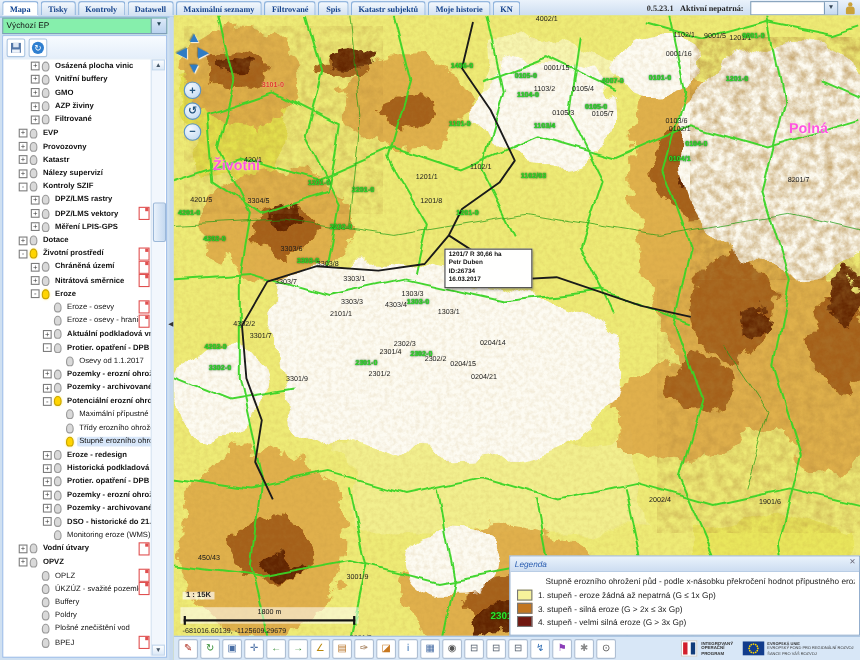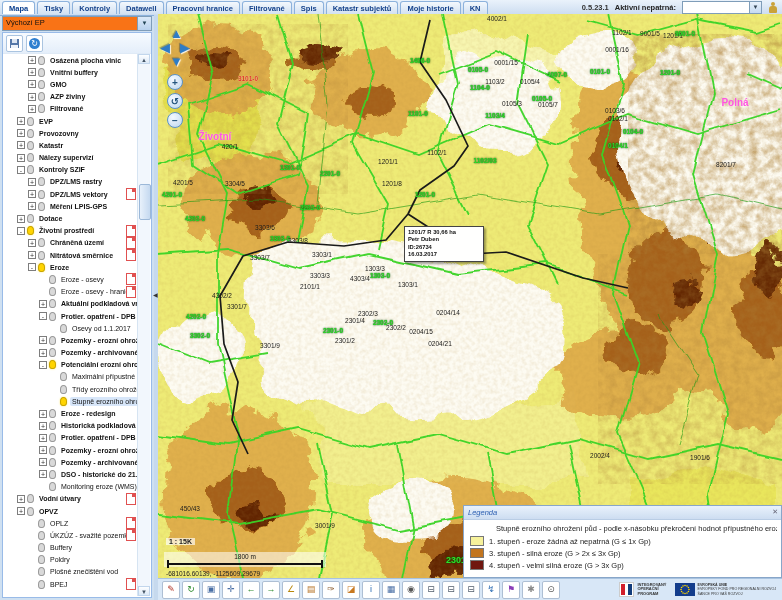--- a/index.html
+++ b/index.html
@@ -1,38 +1,38 @@
 <!DOCTYPE html>
 <html><head>
 <meta charset="utf-8">
 <style>
   html,body{margin:0;padding:0;}
   body{width:782px;height:600px;overflow:hidden;background:#cfe0f1;
        font-family:"Liberation Sans","DejaVu Sans",sans-serif;position:relative;}
   
   #topbar{position:absolute;left:0;top:0;width:782px;height:15px;
-          background:linear-gradient(#eaf2fb,#cBdcf0);border-bottom:1px solid #8db2dc;}
+          background:linear-gradient(#eaf2fb,#cBdcf0);border-bottom:1px solid #8db2dc;font-family:Liberation Serif, serif;}
   #tabs{position:absolute;left:2px;top:1px;display:flex;gap:2px;}
   .tab{font-size:7.5px;font-weight:bold;color:#15428b;padding:2px 6px 1px 6px;
        background:linear-gradient(#f3f8fd,#d2e1f2);border:1px solid #8db2dc;border-bottom:none;
        border-radius:3px 3px 0 0;cursor:pointer;white-space:nowrap;}
   .tab.active{background:#ffffff;color:#0a3f8f;}
   #topright{position:absolute;right:4px;top:1px;display:flex;align-items:center;gap:6px;}
   #version{font-size:7.5px;font-weight:bold;color:#333;}
   #userlabel{font-size:7.5px;font-weight:bold;color:#222;}
   #userselect{width:78px;height:11px;background:#fff;border:1px solid #7f9db9;position:relative;}
   #userselect .trig{position:absolute;right:0;top:0;width:11px;height:100%;
      background:linear-gradient(#e7f1fc,#c6daf0);border-left:1px solid #7f9db9;
      font-size:6px;color:#345;text-align:center;line-height:10px;}
   #usericon{width:10px;height:11px;position:relative;}
   #usericon:before{content:"";position:absolute;left:3px;top:0;width:4px;height:4px;border-radius:50%;background:#caa23a;}
   #usericon:after{content:"";position:absolute;left:1px;top:4px;width:8px;height:7px;border-radius:3px 3px 1px 1px;background:#caa23a;}
   
   #leftcol{position:absolute;left:0;top:15px;width:156px;height:585px;}
-  #preset{position:absolute;left:2px;top:1px;width:148px;height:13px;background:#f97316;border:1px solid #7f9db9;}
+  #preset{position:absolute;left:2px;top:1px;width:148px;height:13px;background:#86efac;border:1px solid #7f9db9;}
   #preset .val{font-size:7.5px;color:#111;padding:1px 3px;}
   #preset .trig{position:absolute;right:0;top:0;width:13px;height:100%;
      background:linear-gradient(#dce9f8,#b9d2ee);border-left:1px solid #7f9db9;
      font-size:6px;color:#245;text-align:center;line-height:12px;}
   #sidepanel{position:absolute;left:2px;top:17px;width:150px;height:566px;background:#fff;border:1px solid #99bbe8;box-sizing:border-box;}
   #sidetools{height:20px;border-bottom:1px solid #dfeaf6;display:flex;align-items:center;gap:3px;padding-left:3px;
      background:linear-gradient(#f7fbff,#e4eefa);}
   .stool{width:15px;height:15px;border:1px solid #aac4e0;border-radius:2px;background:#fff;display:flex;align-items:center;justify-content:center;}
   .floppy{width:9px;height:9px;background:#5577a8;position:relative;}
   .floppy:before{content:"";position:absolute;left:2px;top:0;width:5px;height:4px;background:#dde6f2;}
@@ -60,21 +60,21 @@
   #splitter{position:absolute;left:154px;top:15px;width:4px;height:585px;background:#c6d9ee;}
   #splitter .col{position:absolute;left:-1px;top:276px;font-size:6px;color:#333;}
   
   #map{position:absolute;left:158px;top:14px;width:624px;height:586px;overflow:hidden;background:#ebe95f;}
   #terrain{position:absolute;left:0;top:0;}
   #maplabels{position:absolute;left:0;top:0;width:100%;height:100%;pointer-events:none;}
   .ml{position:absolute;transform:translate(-50%,-50%);font-size:6.5px;font-weight:bold;white-space:nowrap;}
   .ml.black{color:#1b1b1b;font-weight:normal;}
   .ml.green{color:#2fe02a;text-shadow:0 0 1px #07500a,0 0 2px rgba(7,80,10,.9);}
   .ml.green-lg{color:#2fe02a;font-size:9px;text-shadow:0 0 1px #07500a,0 0 2px rgba(7,80,10,.9);}
-  .ml.magenta{color:#ff55e0;font-size:10px;text-shadow:0 0 2px rgba(255,255,255,.8);}
+  .ml.magenta{color:#ff55e0;font-size:13px;text-shadow:0 0 2px rgba(255,255,255,.8);margin-top:14px;}
   .ml.red{color:#e03525;text-shadow:0 0 1px rgba(255,255,255,.7);}
   
   #navctl{position:absolute;left:2px;top:14px;width:34px;height:112px;}
   .nav-ar{position:absolute;font-size:13px;color:#2f7cc4;text-shadow:1px 1px 1px rgba(255,255,255,.9),-1px -1px 1px rgba(0,40,90,.4);font-weight:bold;}
   .nav-btn{position:absolute;left:7px;width:16px;height:16px;border-radius:50%;
      background:radial-gradient(circle at 35% 30%,#f4f9ff,#bcd6ef);border:1px solid #5b93c8;
      font-size:10px;line-height:15px;text-align:center;color:#24557e;font-weight:bold;box-sizing:border-box;}
   
   #tooltip{position:absolute;left:246px;top:212px;width:72px;background:#fffffe;border:1px solid #444;
      box-shadow:1.5px 1.5px 2px rgba(0,0,0,.35);padding:2px 3px;font-size:5.8px;font-weight:600;color:#111;line-height:7.4px;}
@@ -113,21 +113,21 @@
 </style>
 </head>
 <body>
 
 <div id="topbar">
   <div id="tabs">
       <div class="tab active">Mapa</div>
       <div class="tab">Tisky</div>
       <div class="tab">Kontroly</div>
       <div class="tab">Datawell</div>
-      <div class="tab">Pracovní hranice</div>
+      <div class="tab">Maximální seznamy</div>
       <div class="tab">Filtrované</div>
       <div class="tab">Spis</div>
       <div class="tab">Katastr subjektů</div>
       <div class="tab">Moje historie</div>
       <div class="tab">KN</div>
     </div>
   <div id="topright">
     <span id="version">0.5.23.1</span>
     <span id="userlabel">Aktivní nepatrná:</span>
     <span id="userselect">

